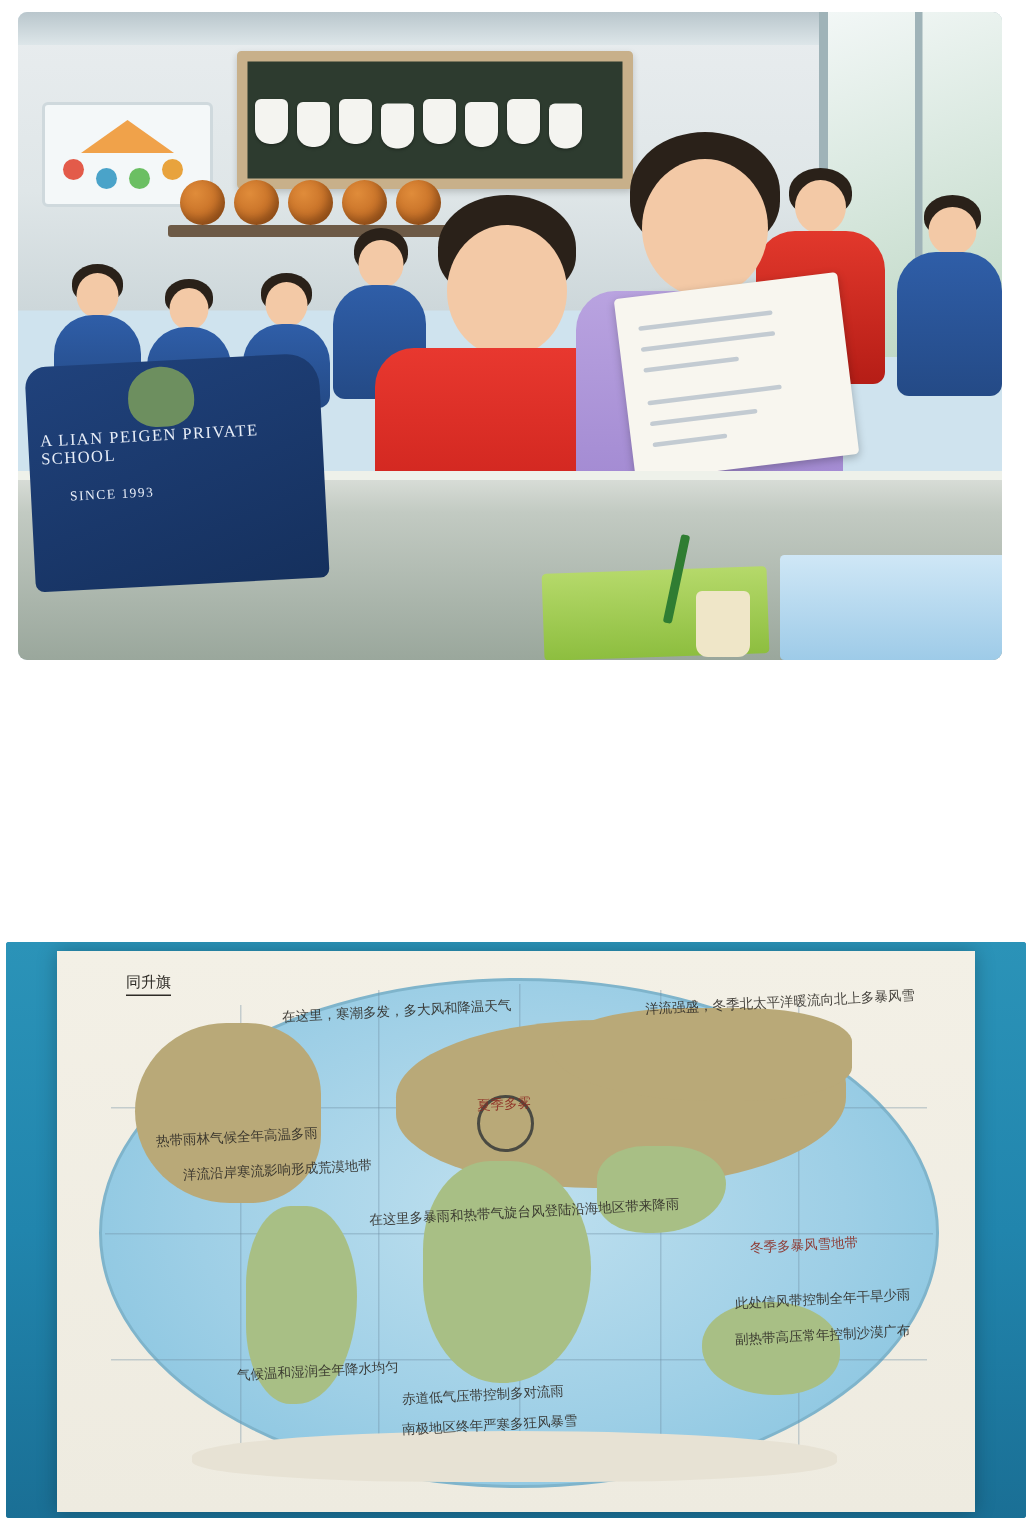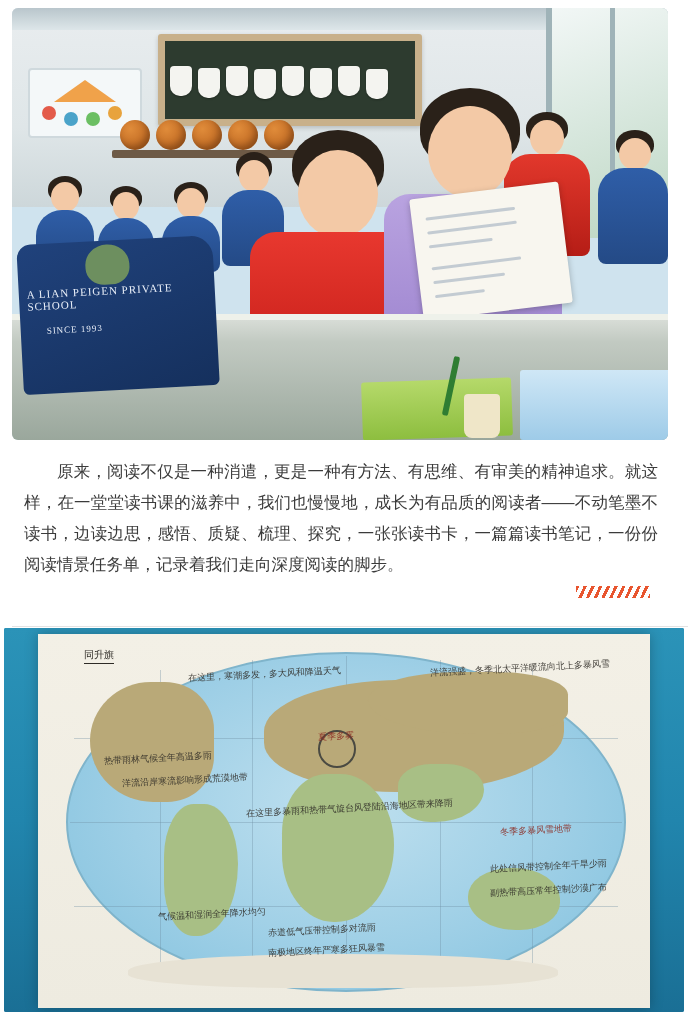--- a/index.html
+++ b/index.html
@@ -351,25 +351,20 @@
     <div class="pencil"></div>
     <div class="cup"></div>
 
     <div class="cls-bag">
       <div class="cls-bag-tree"></div>
       <div class="cls-bag-txt">A LIAN PEIGEN PRIVATE SCHOOL</div>
       <div class="cls-bag-txt2">SINCE 1993</div>
     </div>
   </div>
 
-  <div class="text-block">
-    <p class="paragraph">原来，阅读不仅是一种消遣，更是一种有方法、有思维、有审美的精神追求。就这样，在一堂堂读书课的滋养中，我们也慢慢地，成长为有品质的阅读者——不动笔墨不读书，边读边思，感悟、质疑、梳理、探究，一张张读书卡，一篇篇读书笔记，一份份阅读情景任务单，记录着我们走向深度阅读的脚步。</p>
-    <div class="slash-deco"></div>
-    <div class="divider"></div>
-  </div>
 
   <div class="photo-map">
     <div class="map-bg"></div>
     <div class="map-sheet">
 
       <div class="map-corner-label">同升旗</div>
 
       <div class="map-ocean">
 
         <div class="map-grid-h" style="left:6px;top:84px;width:544px;"></div>

